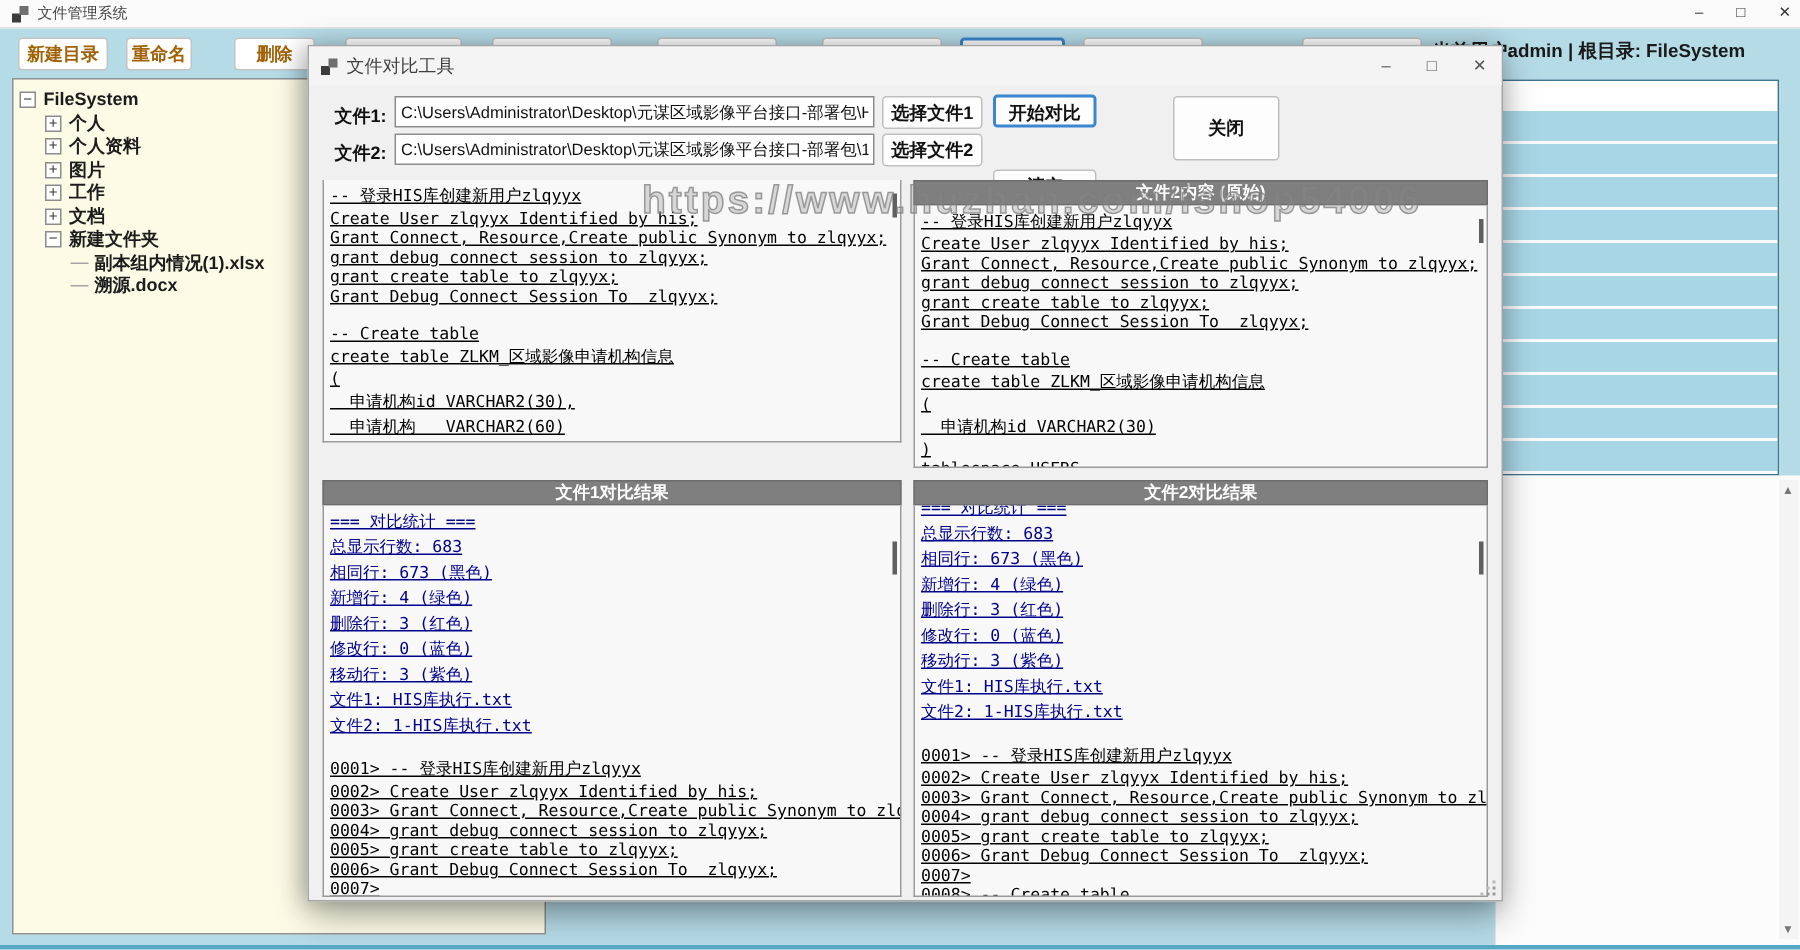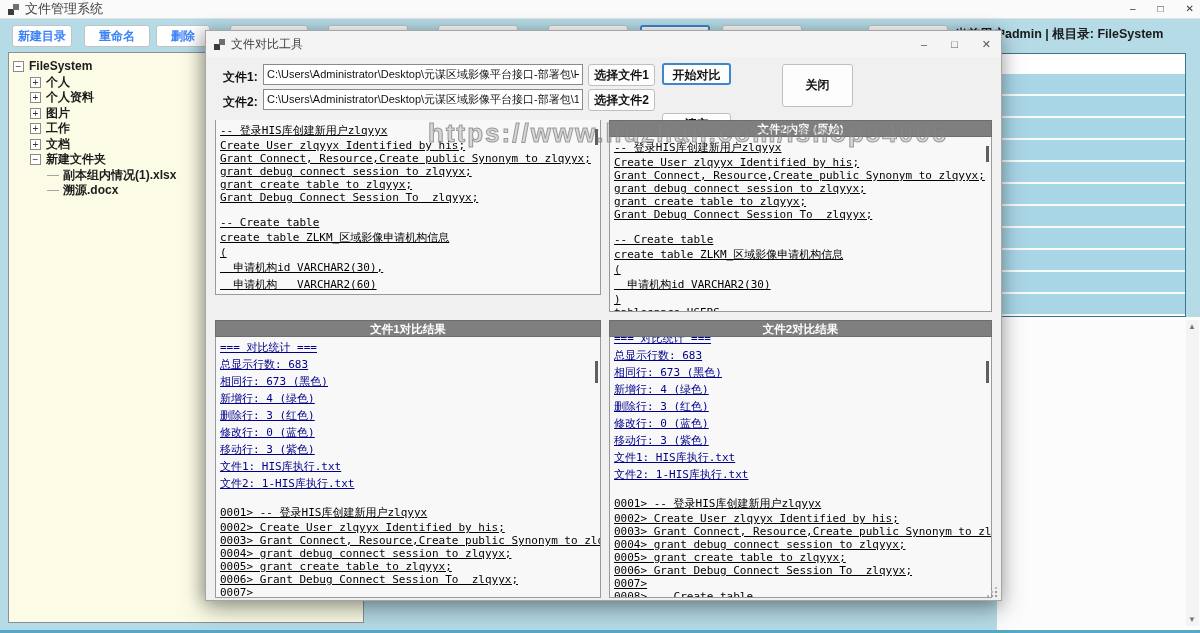--- a/index.html
+++ b/index.html
@@ -5,30 +5,30 @@
   html,body{margin:0;padding:0;}
   body{width:1200px;height:633px;position:relative;overflow:hidden;
        font-family:"Liberation Sans",sans-serif;background:#b5dbe7;}
 
   
   .titlebar{position:absolute;left:0;top:0;width:1200px;height:18px;background:#fafafa;
             border-bottom:1px solid #e3e3e3;display:flex;align-items:center;z-index:2;}
   .app-icon{width:11px;height:11px;position:relative;margin:0 6px 0 8px;}
   .app-icon::before{content:"";position:absolute;left:0;bottom:0;width:6px;height:6px;background:#3c3c3c;}
   .app-icon::after{content:"";position:absolute;right:0;top:0;width:6px;height:6px;background:#6f6f6f;}
-  .titlebar .t-text{font-size:13px;color:#444;}
+  .titlebar .t-text{font-size:10px;color:#444;}
   .win-controls{position:absolute;right:6px;top:0;height:18px;display:flex;align-items:center;gap:22px;}
   .win-btn{font-size:10px;color:#333;cursor:default;line-height:18px;}
 
   .main-body{position:absolute;left:0;top:18px;width:1200px;height:615px;background:#b5dbe7;
              border-bottom:3px solid #56a9c4;box-sizing:border-box;z-index:1;}
 
   
   .tb-btn{position:absolute;top:25px;height:22px;background:#fff;border:1px solid #c3c3c3;
-          border-radius:3px;font-size:12px;font-weight:600;color:#3b82f6;text-align:center;
+          border-radius:3px;font-size:12px;font-weight:600;color:#a16207;text-align:center;
           line-height:21px;box-sizing:border-box;z-index:3;}
   .tb-btn.focused{border:2px solid #3a87cf;}
 
   
   .status-prefix{position:absolute;top:26px;left:955px;font-size:12.5px;font-weight:700;color:#1a1a1a;z-index:2;}
   .status-text{position:absolute;top:26px;left:1005px;font-size:12.5px;font-weight:700;color:#1a1a1a;z-index:2;}
 
   
   .tree-panel{position:absolute;left:8px;top:52px;width:356px;height:571px;background:#fbfbe6;
               border:1px solid #8d9097;box-sizing:border-box;z-index:2;padding:6px 4px;overflow:hidden;}
@@ -97,21 +97,21 @@
   <span class="win-controls">
     <span class="win-btn">–</span>
     <span class="win-btn">□</span>
     <span class="win-btn">✕</span>
   </span>
 </div>
 
 <div class="main-body"></div>
 
 <div class="tb-btn" style="left:12px;width:60px;">新建目录</div>
-<div class="tb-btn" style="left:84px;width:66px;">重命名</div>
+<div class="tb-btn" style="left:84px;width:44px;">重命名</div>
 <div class="tb-btn" style="left:156px;width:54px;">删除</div>
 <div id="toolbar-slivers">
     <div class="tb-btn" style="left: 230px; width: 78px; z-index: 5;"></div>
     <div class="tb-btn" style="left: 328px; width: 80px; z-index: 5;"></div>
     <div class="tb-btn" style="left: 438px; width: 80px; z-index: 5;"></div>
     <div class="tb-btn" style="left: 548px; width: 80px; z-index: 5;"></div>
     <div class="tb-btn focused" style="left: 640px; width: 70px; z-index: 5;"></div>
     <div class="tb-btn" style="left: 722px; width: 80px; z-index: 5;"></div>
     <div class="tb-btn" style="left: 868px; width: 80px; z-index: 5;"></div>
   </div>

